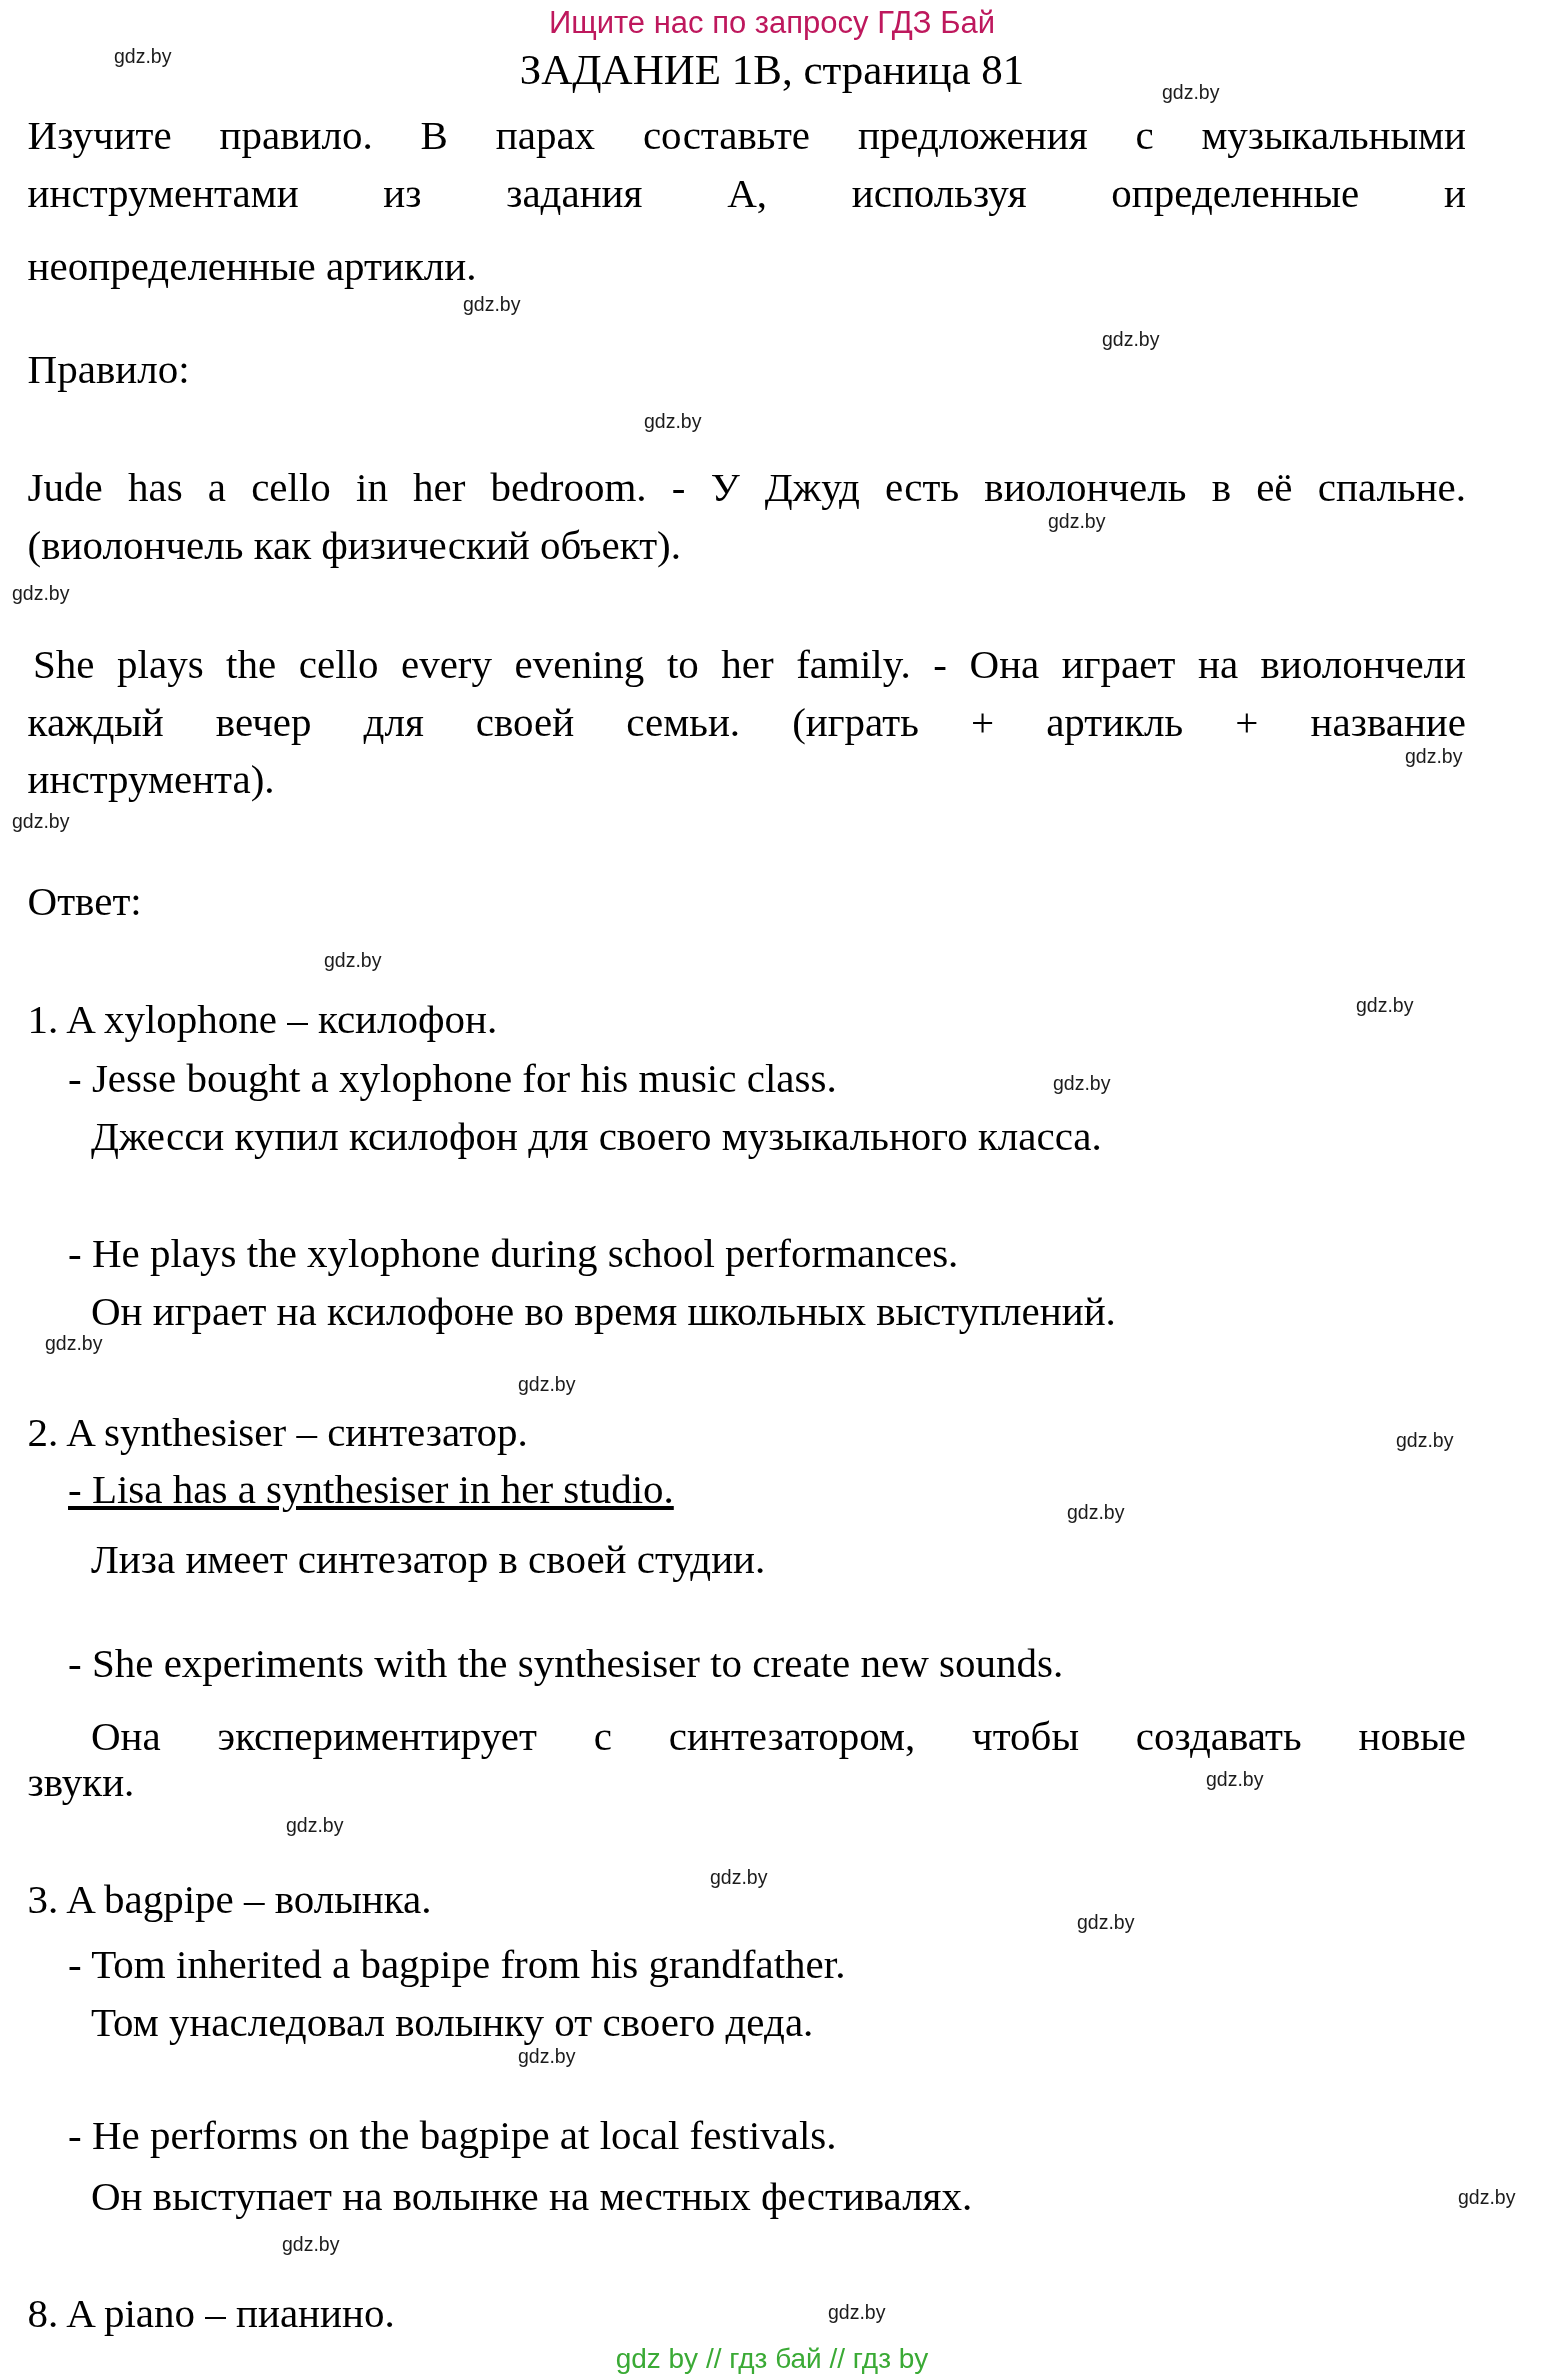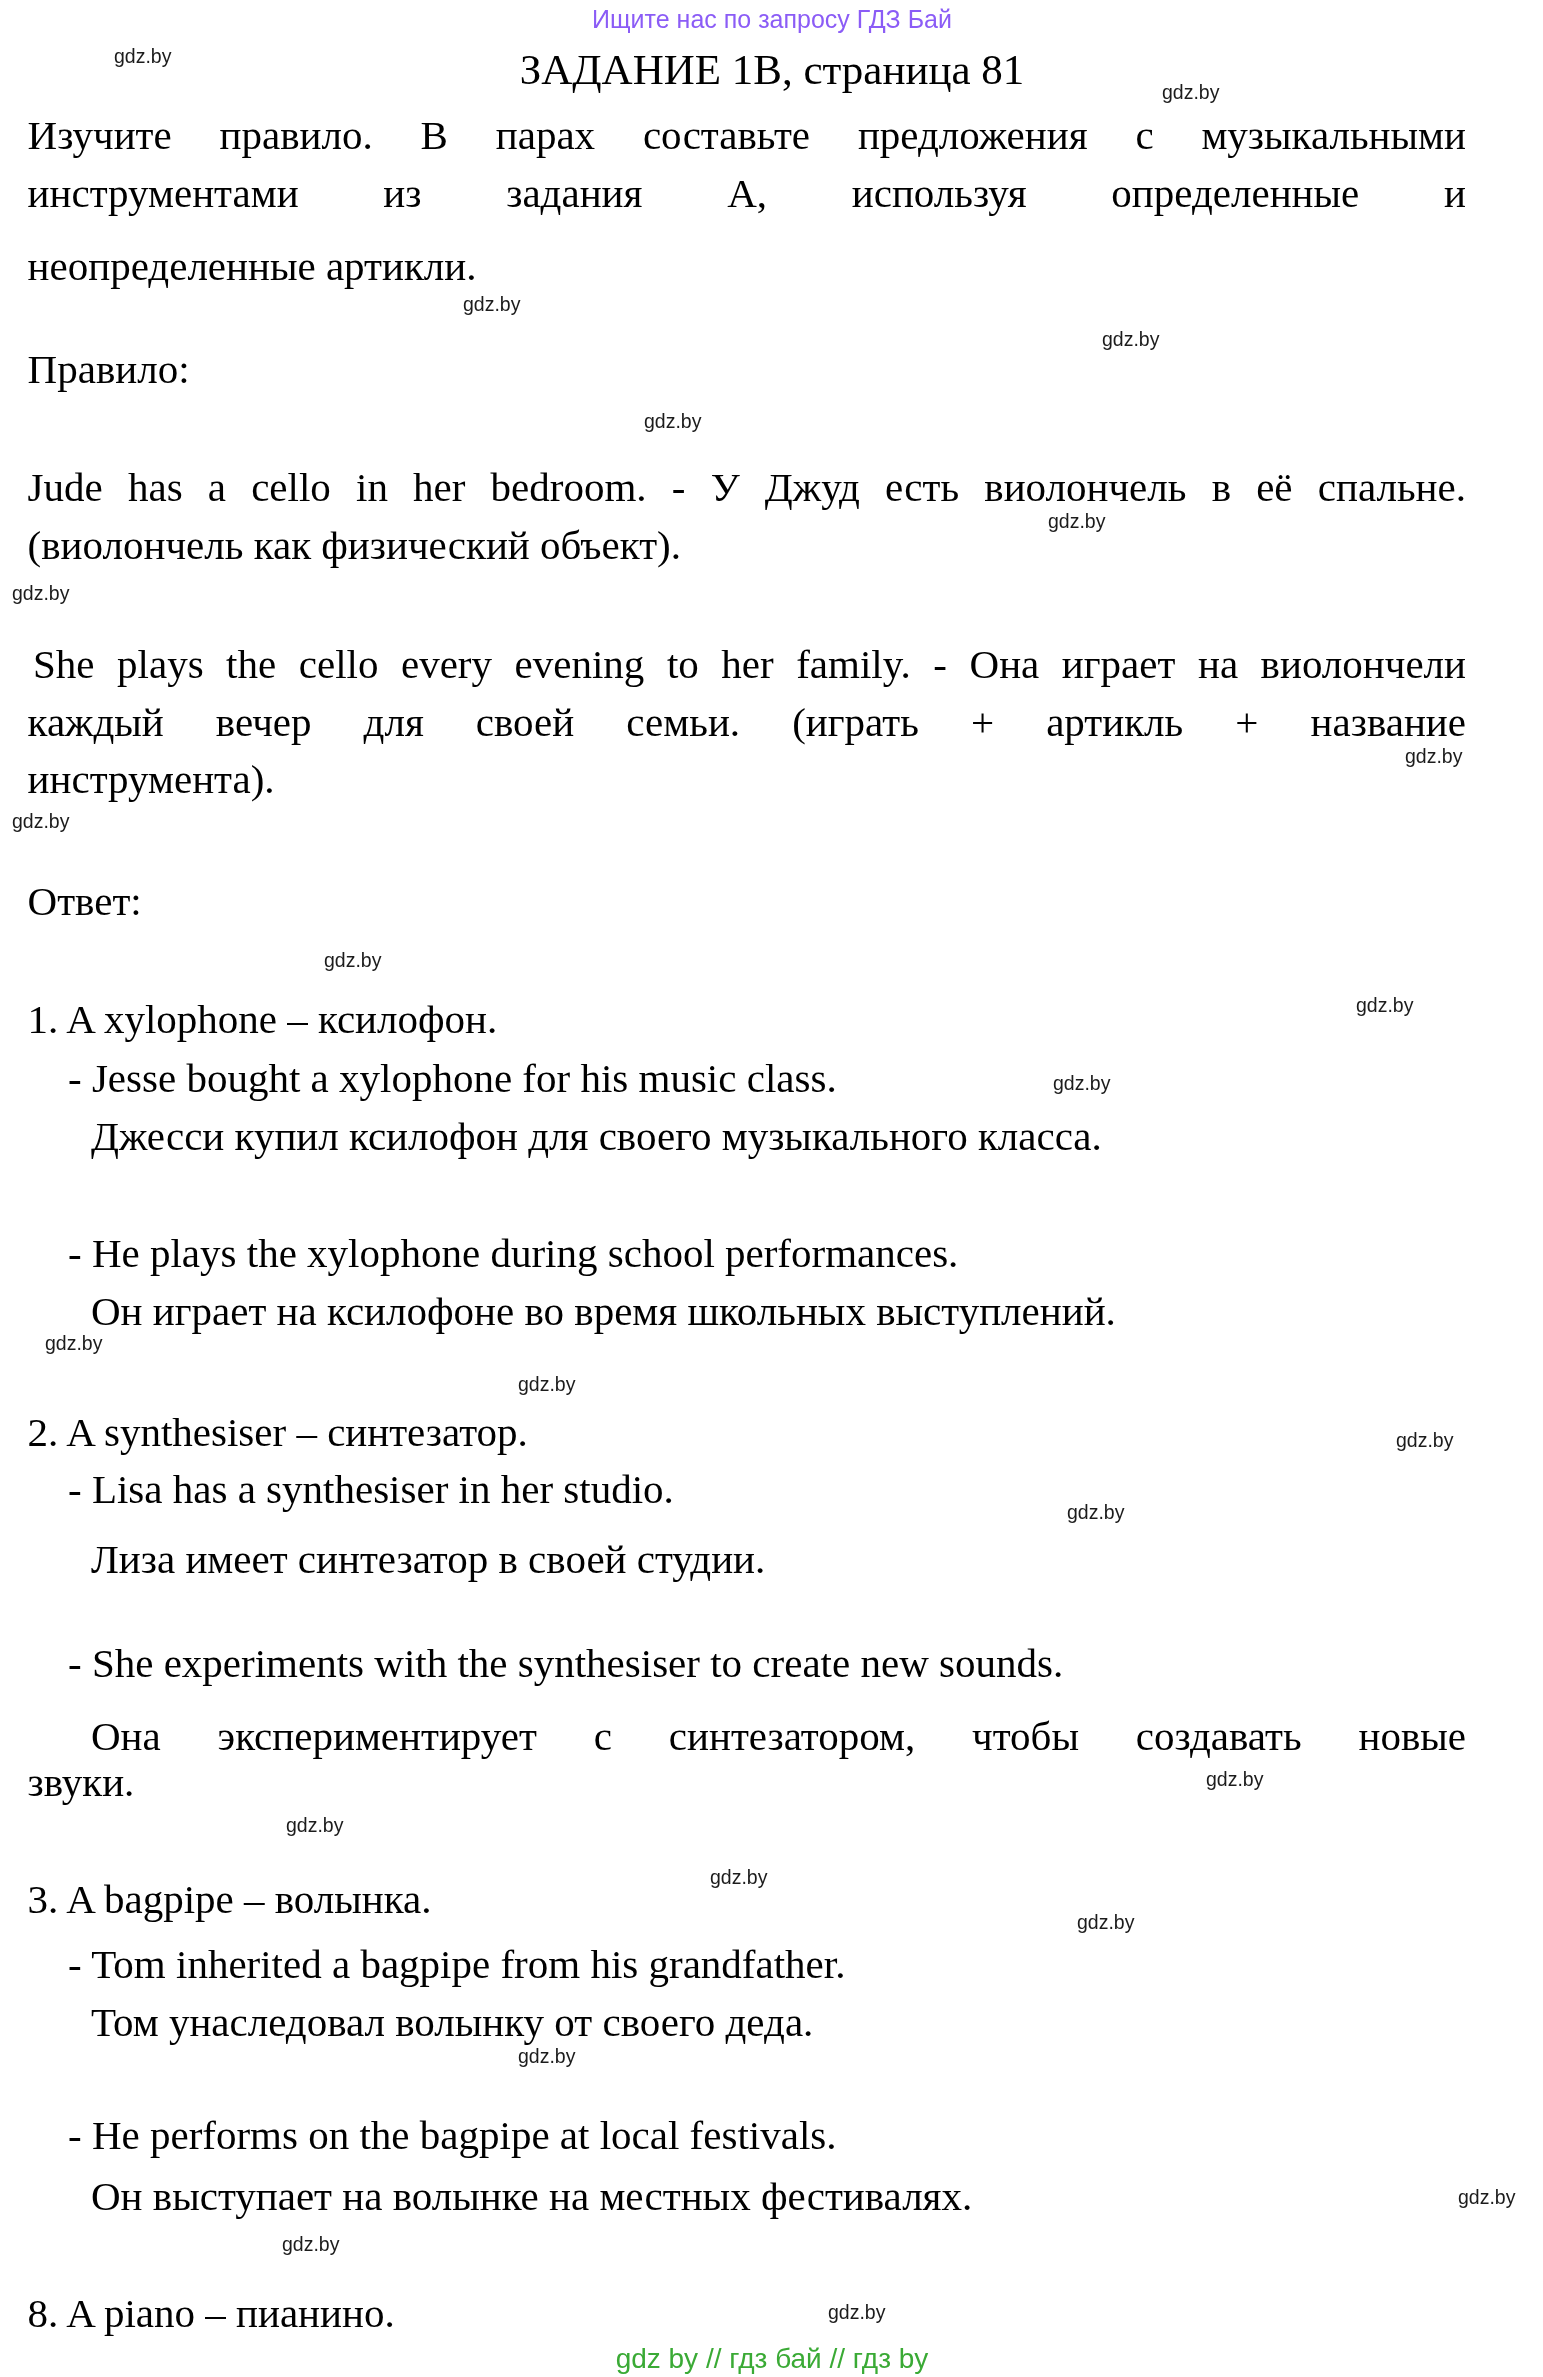--- a/index.html
+++ b/index.html
@@ -10,22 +10,22 @@
     background: #ffffff;
     font-family: "Liberation Serif", serif;
     color: #000000;
     overflow: hidden;
   }
   .banner {
     position: absolute;
     left: 0; width: 100%;
     text-align: center;
     font-family: "Liberation Sans", sans-serif;
-    font-size: 25px;
-    color: #8b5cf6;
+    font-size: 31px;
+    color: #be185d;
   }
   .title {
     position: absolute;
     left: 0; width: 100%;
     text-align: center;
     font-size: 43px;
   }
   .line {
     position: absolute;
     font-size: 41px;
@@ -76,21 +76,21 @@
 
   <div class="line" style="top:877px; left:27.6px;">Ответ:</div>
 
   <div class="line" style="top:995px; left:27.6px;">1. A xylophone – ксилофон.</div>
   <div class="line" style="top:1054px; left:68px;">- Jesse bought a xylophone for his music class.</div>
   <div class="line" style="top:1229px; left:68px;">- He plays the xylophone during school performances.</div>
   <div class="line" style="top:1112px; left:91px;">Джесси купил ксилофон для своего музыкального класса.</div>
   <div class="line" style="top:1287px; left:91px;">Он играет на ксилофоне во время школьных выступлений.</div>
 
   <div class="line" style="top:1408px; left:27.6px;">2. A synthesiser – синтезатор.</div>
-  <div class="line" style="top:1465px; left:68px;">- Lisa has a synthesiser in her studio.</div>
+  <div class="line" style="top:1465px; left:68px;text-decoration:underline;">- Lisa has a synthesiser in her studio.</div>
   <div class="line" style="top:1535px; left:91px;font-family:Liberation Serif, serif;">Лиза имеет синтезатор в своей студии.</div>
   <div class="line" style="top:1639px; left:68px;">- She experiments with the synthesiser to create new sounds.</div>
   <div class="jline" style="top:1700px; left:91px; right:78px;margin-top:12px;">Она экспериментирует с синтезатором, чтобы создавать новые</div>
   <div class="line" style="top:1758px; left:27.6px;">звуки.</div>
 
   <div class="line" style="top:1875px; left:27.6px;">3. A bagpipe – волынка.</div>
   <div class="line" style="top:1940px; left:68px;">- Tom inherited a bagpipe from his grandfather.</div>
   <div class="line" style="top:1998px; left:91px;">Том унаследовал волынку от своего деда.</div>
   <div class="line" style="top:2172px; left:91px;">Он выступает на волынке на местных фестивалях.</div>
   <div class="line" style="top:2111px; left:68px;">- He performs on the bagpipe at local festivals.</div>

